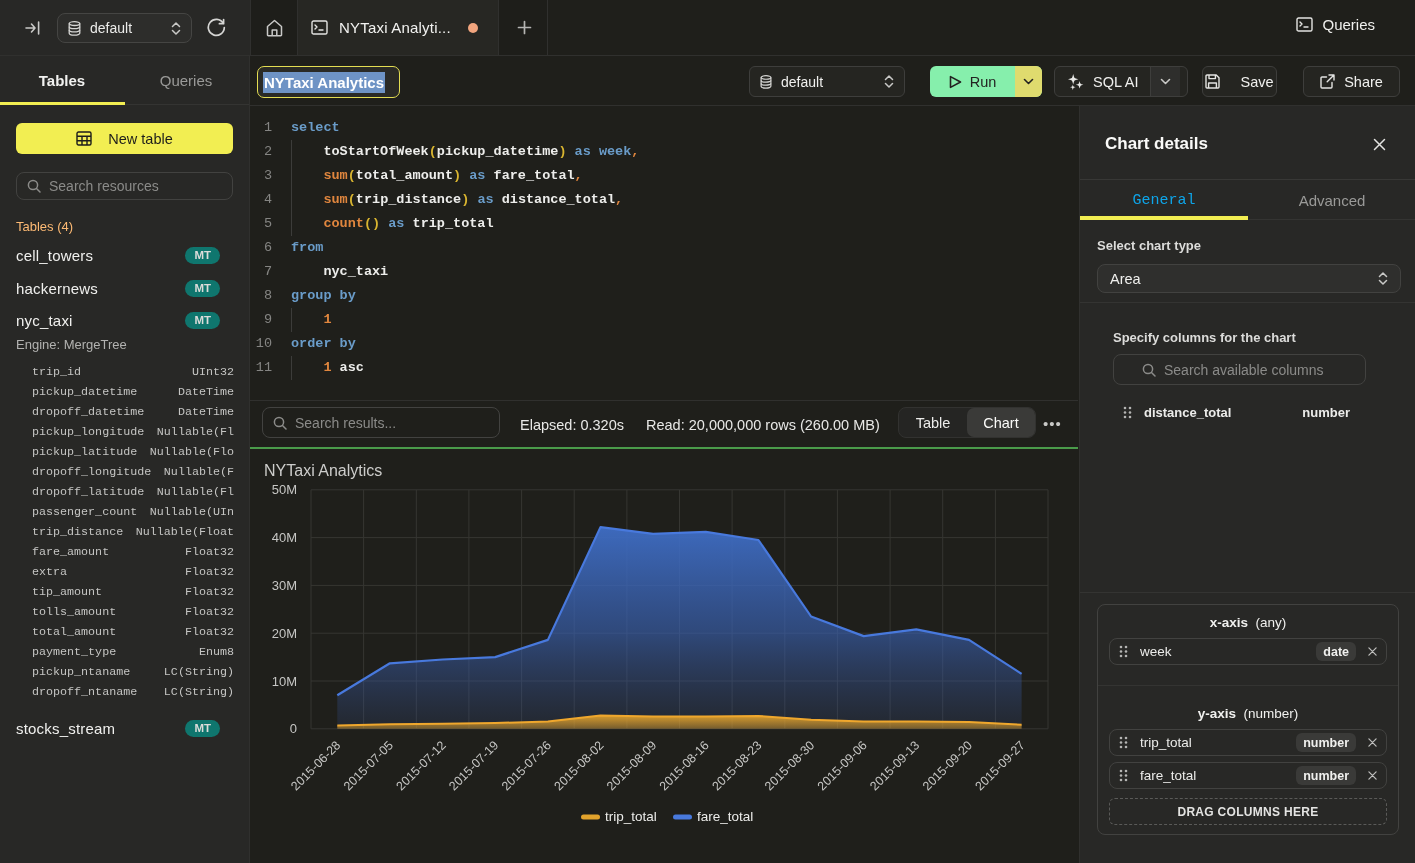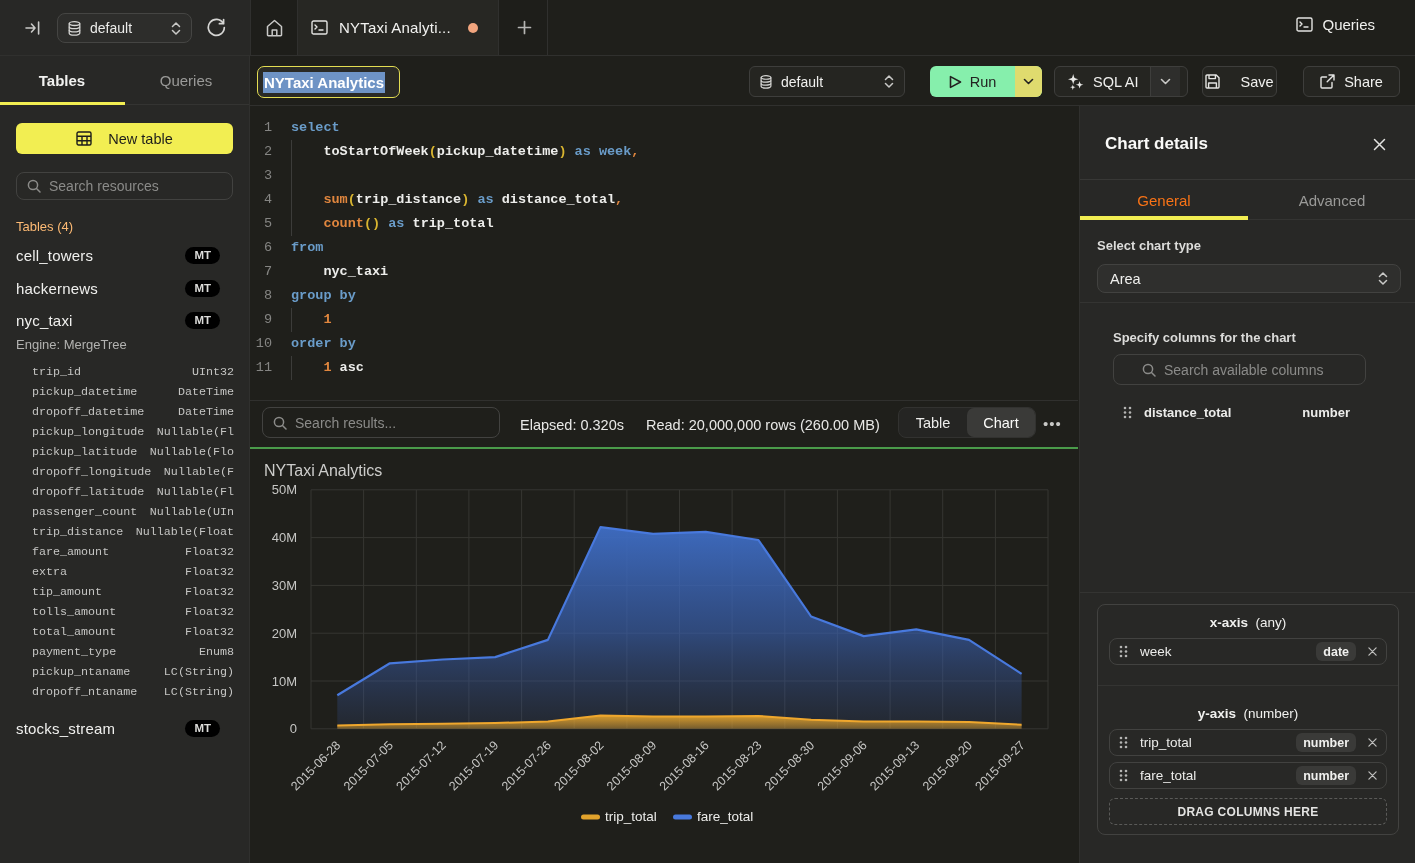--- a/index.html
+++ b/index.html
@@ -40,21 +40,21 @@
 #sidetabs .underline { position:absolute; left:0; top:46px; width:125px; height:3px; background:#f2ee52; }
 #newtable { position:absolute; left:16px; top:67px; width:217px; height:31px;
   background:#f2ee52; border-radius:6px; display:flex; align-items:center; justify-content:center;
   gap:16px; color:#1d1d1b; font-size:14.5px; }
 .searchbox { border:1px solid #424240; border-radius:8px; display:flex; align-items:center;
   padding:0 10px; color:#8b8b89; font-size:14px; gap:8px; background:transparent; }
 #sidesearch { position:absolute; left:16px; top:116px; width:217px; height:28px; }
 #tablescount { position:absolute; left:16px; top:163px; font-size:13px; color:#fdba74; font-weight:400; }
 .trow { position:absolute; left:16px; width:204px; height:18px; display:flex; align-items:center; }
 .trow .nm { font-size:15px; color:#f0f0ee; font-weight:400; flex:1; letter-spacing:.2px; }
-.badge { background:#000000; color:#dcdcda; border-radius:10px; font-size:11.5px; font-weight:700;
+.badge { background:#0f766e; color:#dcdcda; border-radius:10px; font-size:11.5px; font-weight:700;
   padding:2.5px 9px; }
 #engine { position:absolute; left:16px; top:281px; font-size:13px; color:#b2b2b0; }
 #collist { position:absolute; left:32px; top:306px; width:202px;
   font-family:"Liberation Mono", monospace; font-size:11.7px; color:#c5c5c3; line-height:20px; }
 #collist .r { display:flex; }
 #collist .n { flex:1; }
 
 
 #titlerow { position:absolute; left:250px; top:56px; width:1165px; height:50px;
   border-bottom:1px solid #30302e; }
@@ -102,21 +102,21 @@
   border-top:2px solid #4a9b4a; background:#1f1f1b; }
 
 
 #rightpanel { position:absolute; left:1079px; top:106px; width:336px; height:757px;
   background:#282826; border-left:1px solid #30302e; }
 #rp-head { position:absolute; left:0; top:0; width:336px; height:74px; border-bottom:1px solid #383836; }
 #rp-head .tt { position:absolute; left:25px; top:28px; font-size:17px; font-weight:700; color:#fafaf8; }
 #rp-close { position:absolute; right:30px; top:32px; }
 #rp-tabs { position:absolute; left:0; top:74px; width:336px; height:40px; border-bottom:1px solid #343432; }
 #rp-tabs .tab { position:absolute; top:0; height:40px; width:168px; display:flex; align-items:center; justify-content:center; font-size:15px; }
-#rp-tabs .g { left:0; color:#f97316; }
+#rp-tabs .g { left:0; color:#0ea5e9;font-family:Liberation Mono, monospace; }
 #rp-tabs .a { left:168px; color:#9a9a98; }
 .rp-label { position:absolute; font-size:13px; font-weight:700; color:#dcdcda; }
 #areasel { position:absolute; left:17px; top:158px; width:304px; height:29px; background:#2f2f2d;
   border:1px solid #424240; border-radius:8px; display:flex; align-items:center; padding:0 12px;
   font-size:14.5px; color:#f0f0ee; }
 #areasel .sp { flex:1; }
 #rp-div1 { position:absolute; left:0; top:196px; width:336px; height:1px; background:#343432; }
 #colsearch { position:absolute; left:33px; top:248px; width:253px; height:31px;padding-left:28px; }
 .colrow { position:absolute; display:flex; align-items:center; font-size:13px; font-weight:700; color:#ececea; }
 #distrow { left:33px; top:293px; width:253px; height:27px; padding:0 8px 0 10px; }
@@ -371,20 +371,21 @@
   <div class="ln" style="top:154px">7</div>
   <div class="ln" style="top:178px">8</div>
   <div class="ln" style="top:202px">9</div>
   <div class="ln" style="top:226px">10</div>
   <div class="ln" style="top:250px">11</div>
   <div class="guide" style="top:34px; height:96px"></div>
   <div class="guide" style="top:202px; height:24px"></div>
   <div class="guide" style="top:250px; height:24px"></div>
   <div class="code" style="top:10px"><span class="kw">select</span></div>
   <div class="code" style="top:34px">    toStartOfWeek<span class="pa">(</span>pickup_datetime<span class="pa">)</span> <span class="kw">as</span> <span class="kw">week</span><span class="cm">,</span></div>
+  <div class="code" style="top:58px">    <span class="fn">sum</span><span class="pa">(</span>total_amount<span class="pa">)</span> <span class="kw">as</span> fare_total<span class="cm">,</span></div>
   <div class="code" style="top:82px">    <span class="fn">sum</span><span class="pa">(</span>trip_distance<span class="pa">)</span> <span class="kw">as</span> distance_total<span class="cm">,</span></div>
   <div class="code" style="top:106px">    <span class="fn">count</span><span class="pa">()</span> <span class="kw">as</span> trip_total</div>
   <div class="code" style="top:130px"><span class="kw">from</span></div>
   <div class="code" style="top:154px">    nyc_taxi</div>
   <div class="code" style="top:178px"><span class="kw">group by</span></div>
   <div class="code" style="top:202px">    <span class="fn">1</span></div>
   <div class="code" style="top:226px"><span class="kw">order by</span></div>
   <div class="code" style="top:250px">    <span class="fn">1</span> asc</div>
 </div>
 

